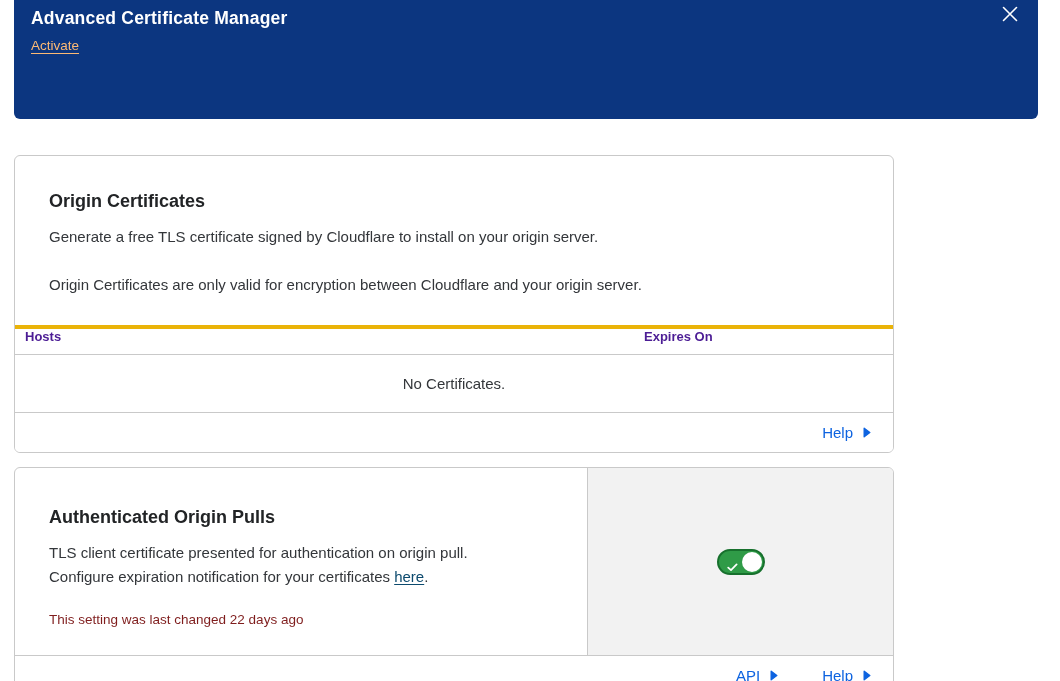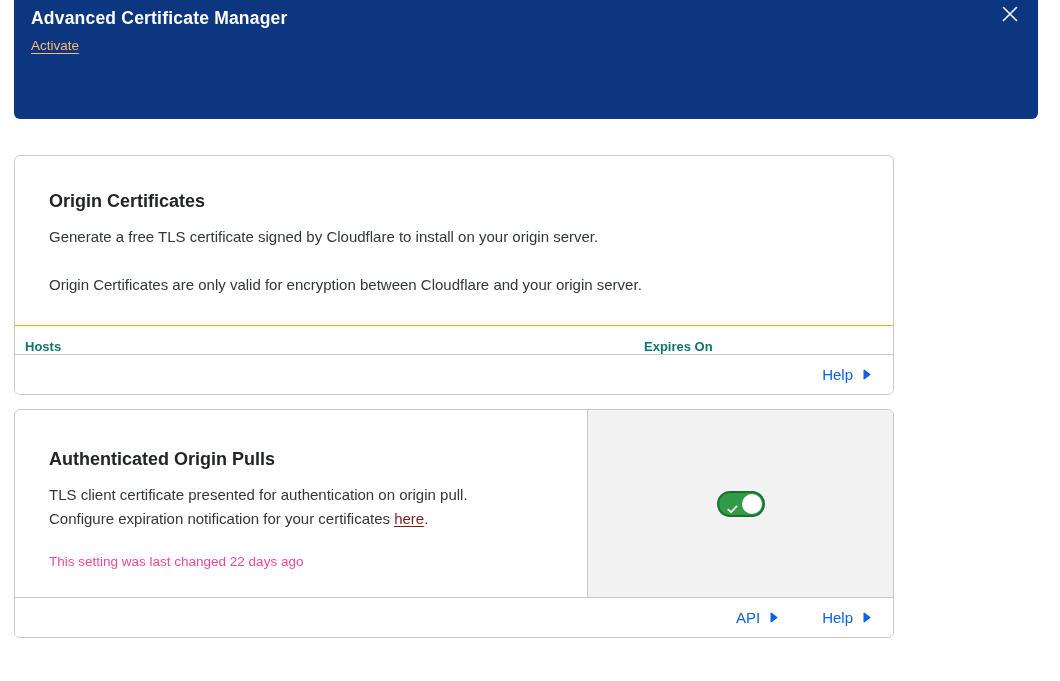--- a/index.html
+++ b/index.html
@@ -58,38 +58,38 @@
   .card-main-right {
     width:306px;
     border-left:1px solid #c9c9c9;
     background:#f2f2f2;
     display:flex; align-items:center; justify-content:center;
   }
 
   h2.card-title { margin:0 0 12px; font-size:18px; line-height:23px; font-weight:bold; color:#222426; }
   p.body-text { margin:0; font-size:15px; line-height:24px; color:#33363a; }
   p.body-text.spaced { margin-top:24px; }
-  p.muted-text { margin:22px 0 0; font-size:13.5px; line-height:17px; color:#ec4899; }
-
-  a.inline-link { color:#7f1d1d; text-decoration:underline; text-underline-offset:2px; cursor:pointer; }
+  p.muted-text { margin:22px 0 0; font-size:13.5px; line-height:17px; color:#7f1d1d; }
+
+  a.inline-link { color:#0c4a6e; text-decoration:underline; text-underline-offset:2px; cursor:pointer; }
 
   .btn-primary {
     background:#0a6cfa; color:#ffffff;
     border:none; border-radius:5px;
     height:35px; padding:0 19px;
     font-size:14.5px; font-family:"Liberation Sans", sans-serif;
     cursor:pointer;
   }
 
   
   .table-header {
-    display:flex; align-items:flex-end;
-    border-top:1px solid #eab308;
+    display:flex; align-items:flex-start;
+    border-top:4px solid #eab308;
     height:29px;
-    font-size:13px; font-weight:bold; color:#0f766e;
+    font-size:13px; font-weight:bold; color:#4c1d95;
   }
   .col-hosts { width:629px; padding-left:10px; }
   .col-expires { flex:1; }
   .table-empty {
     border-top:1px solid #c9c9c9;
     height:58px;
     display:flex; align-items:center; justify-content:center;
     font-size:15px; color:#33363a;
   }
 
@@ -144,20 +144,21 @@
       <h2 class="card-title">Origin Certificates</h2>
       <p class="body-text">Generate a free TLS certificate signed by Cloudflare to install on your origin server.</p>
       <p class="body-text spaced">Origin Certificates are only valid for encryption between Cloudflare and your origin server.</p>
     </div>
   </div>
 
   <div class="table-header">
     <span class="col-hosts">Hosts</span>
     <span class="col-expires">Expires On</span>
   </div>
+  <div class="table-empty">No Certificates.</div>
 
   <div class="card-footer">
     <a class="footer-link">
       <span>Help</span>
       <span class="caret">
         <svg width="8" height="11" viewBox="0 0 8 11">
           <path d="M1.2 1.2 L6.8 5.5 L1.2 9.8 Z" fill="#0d63e0" stroke="#0d63e0" stroke-width="1.4" stroke-linejoin="round"></path>
         </svg>
       </span>
     </a>

